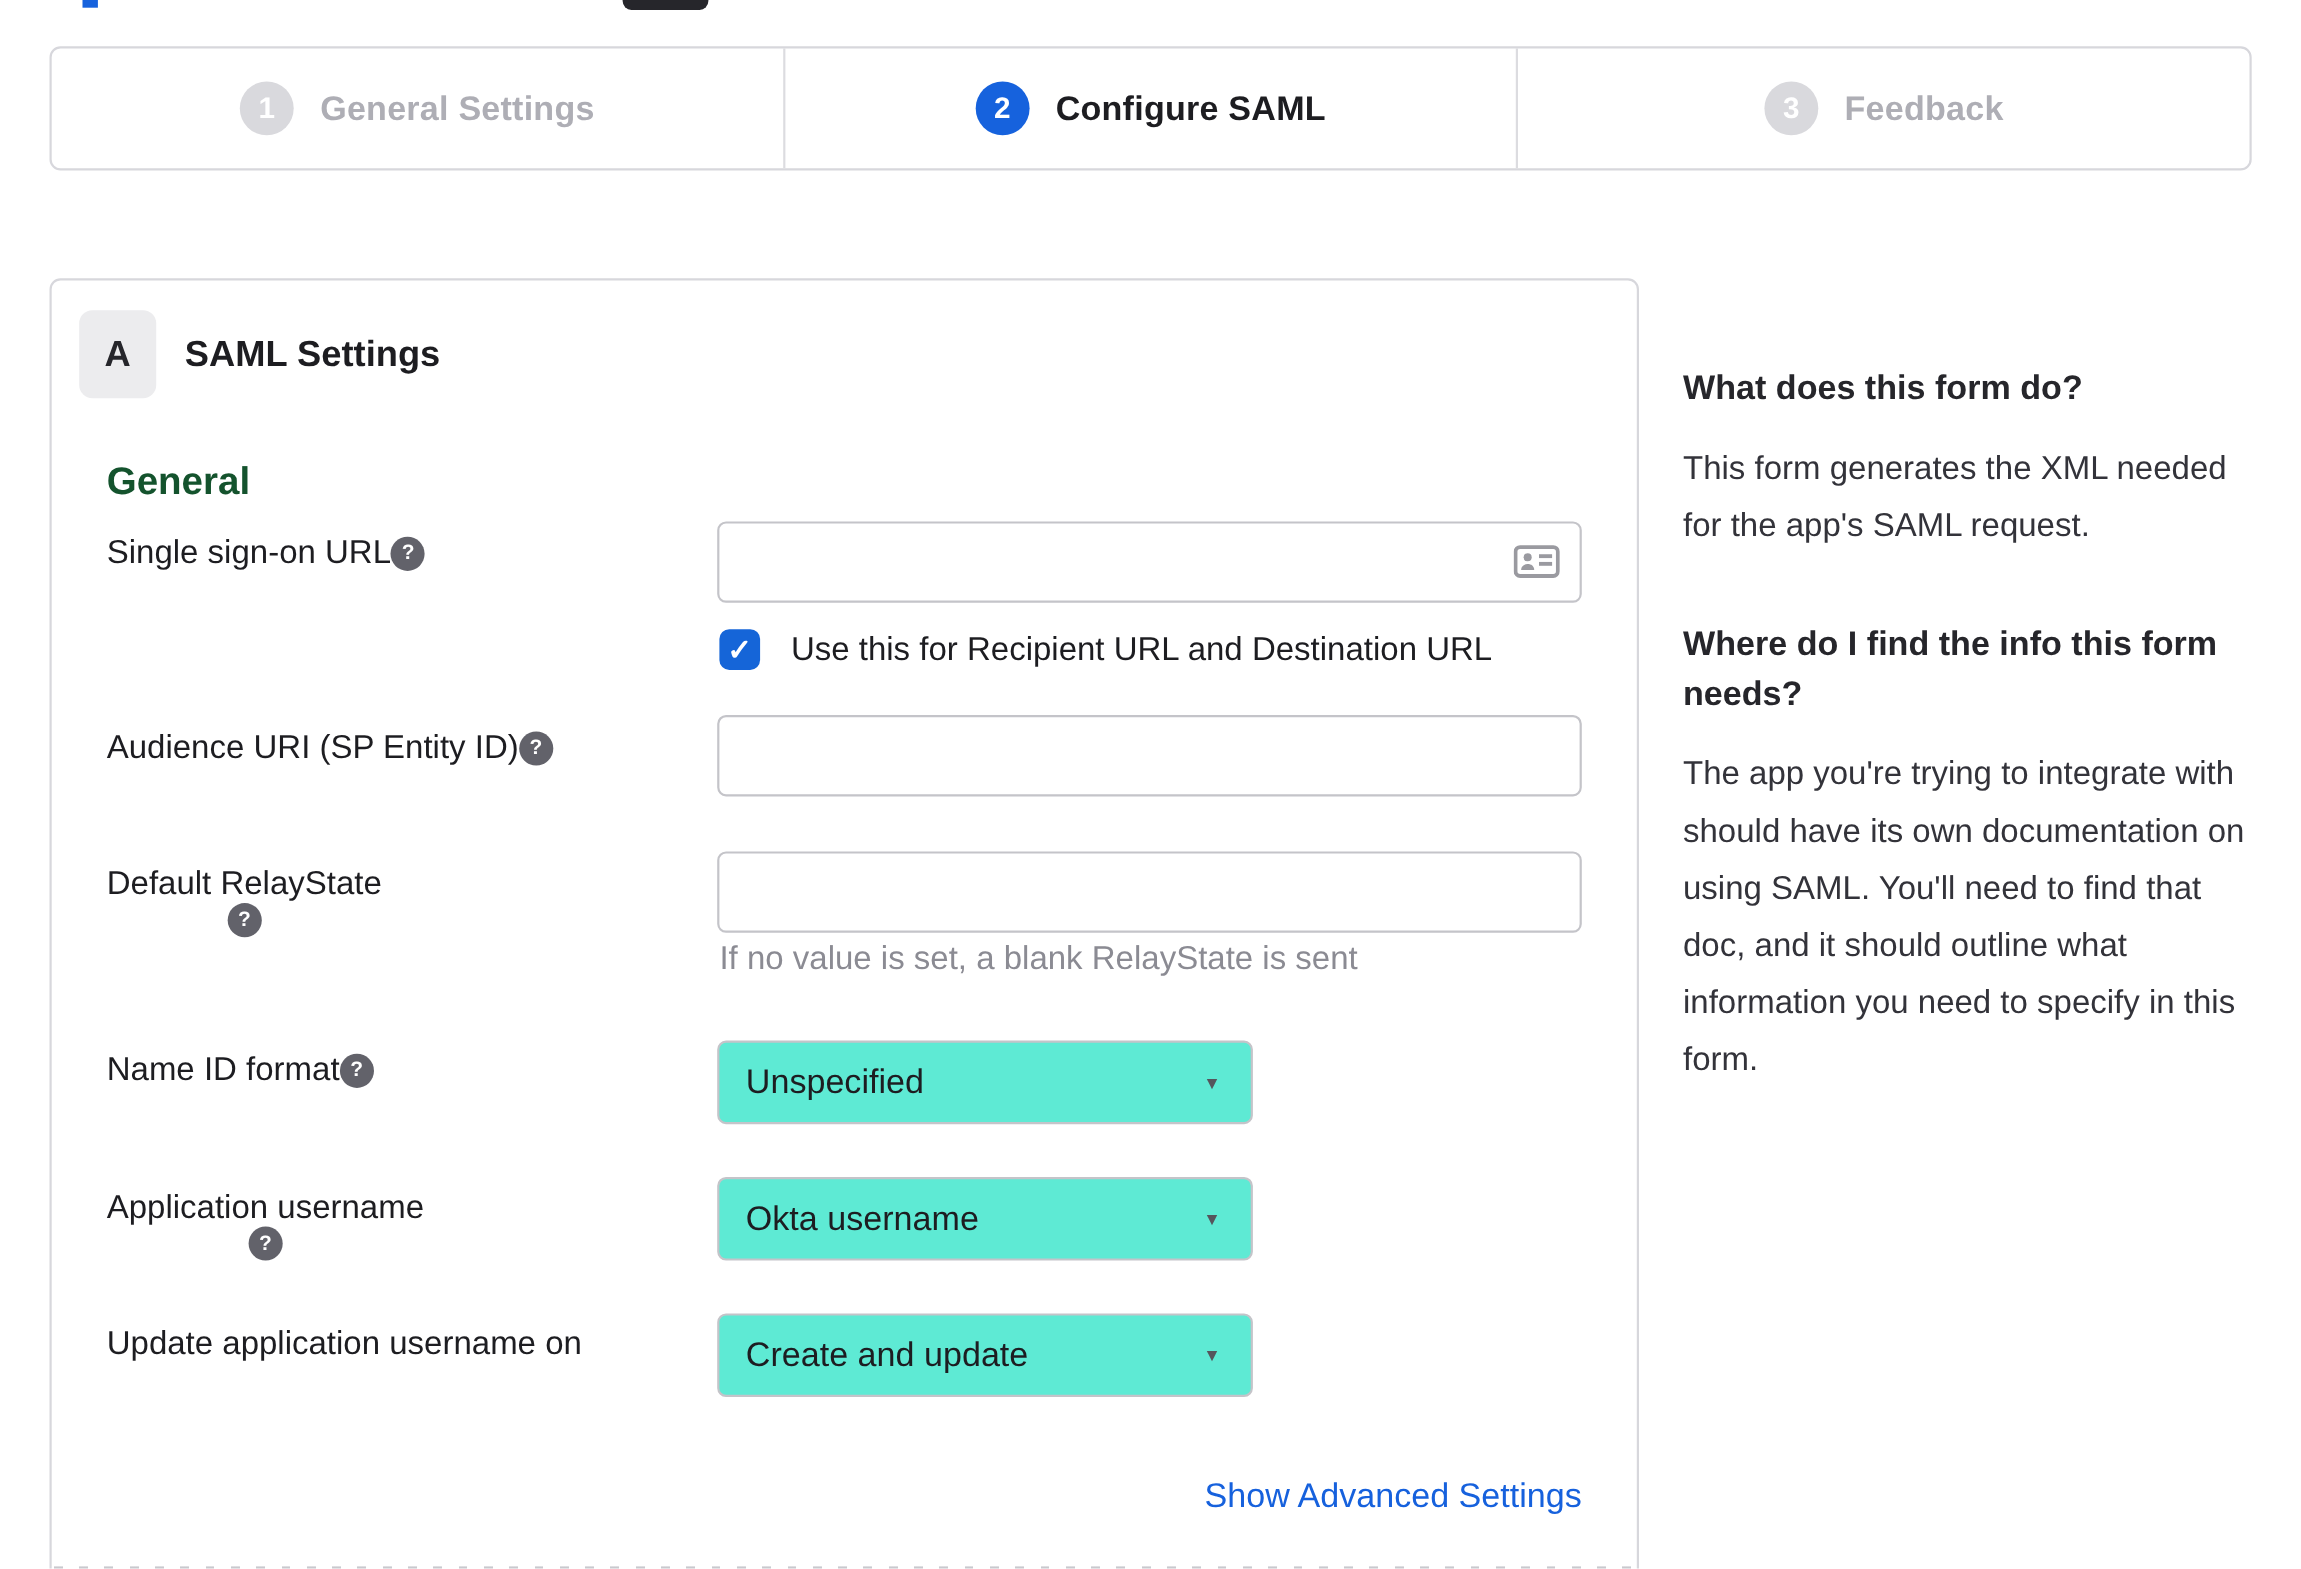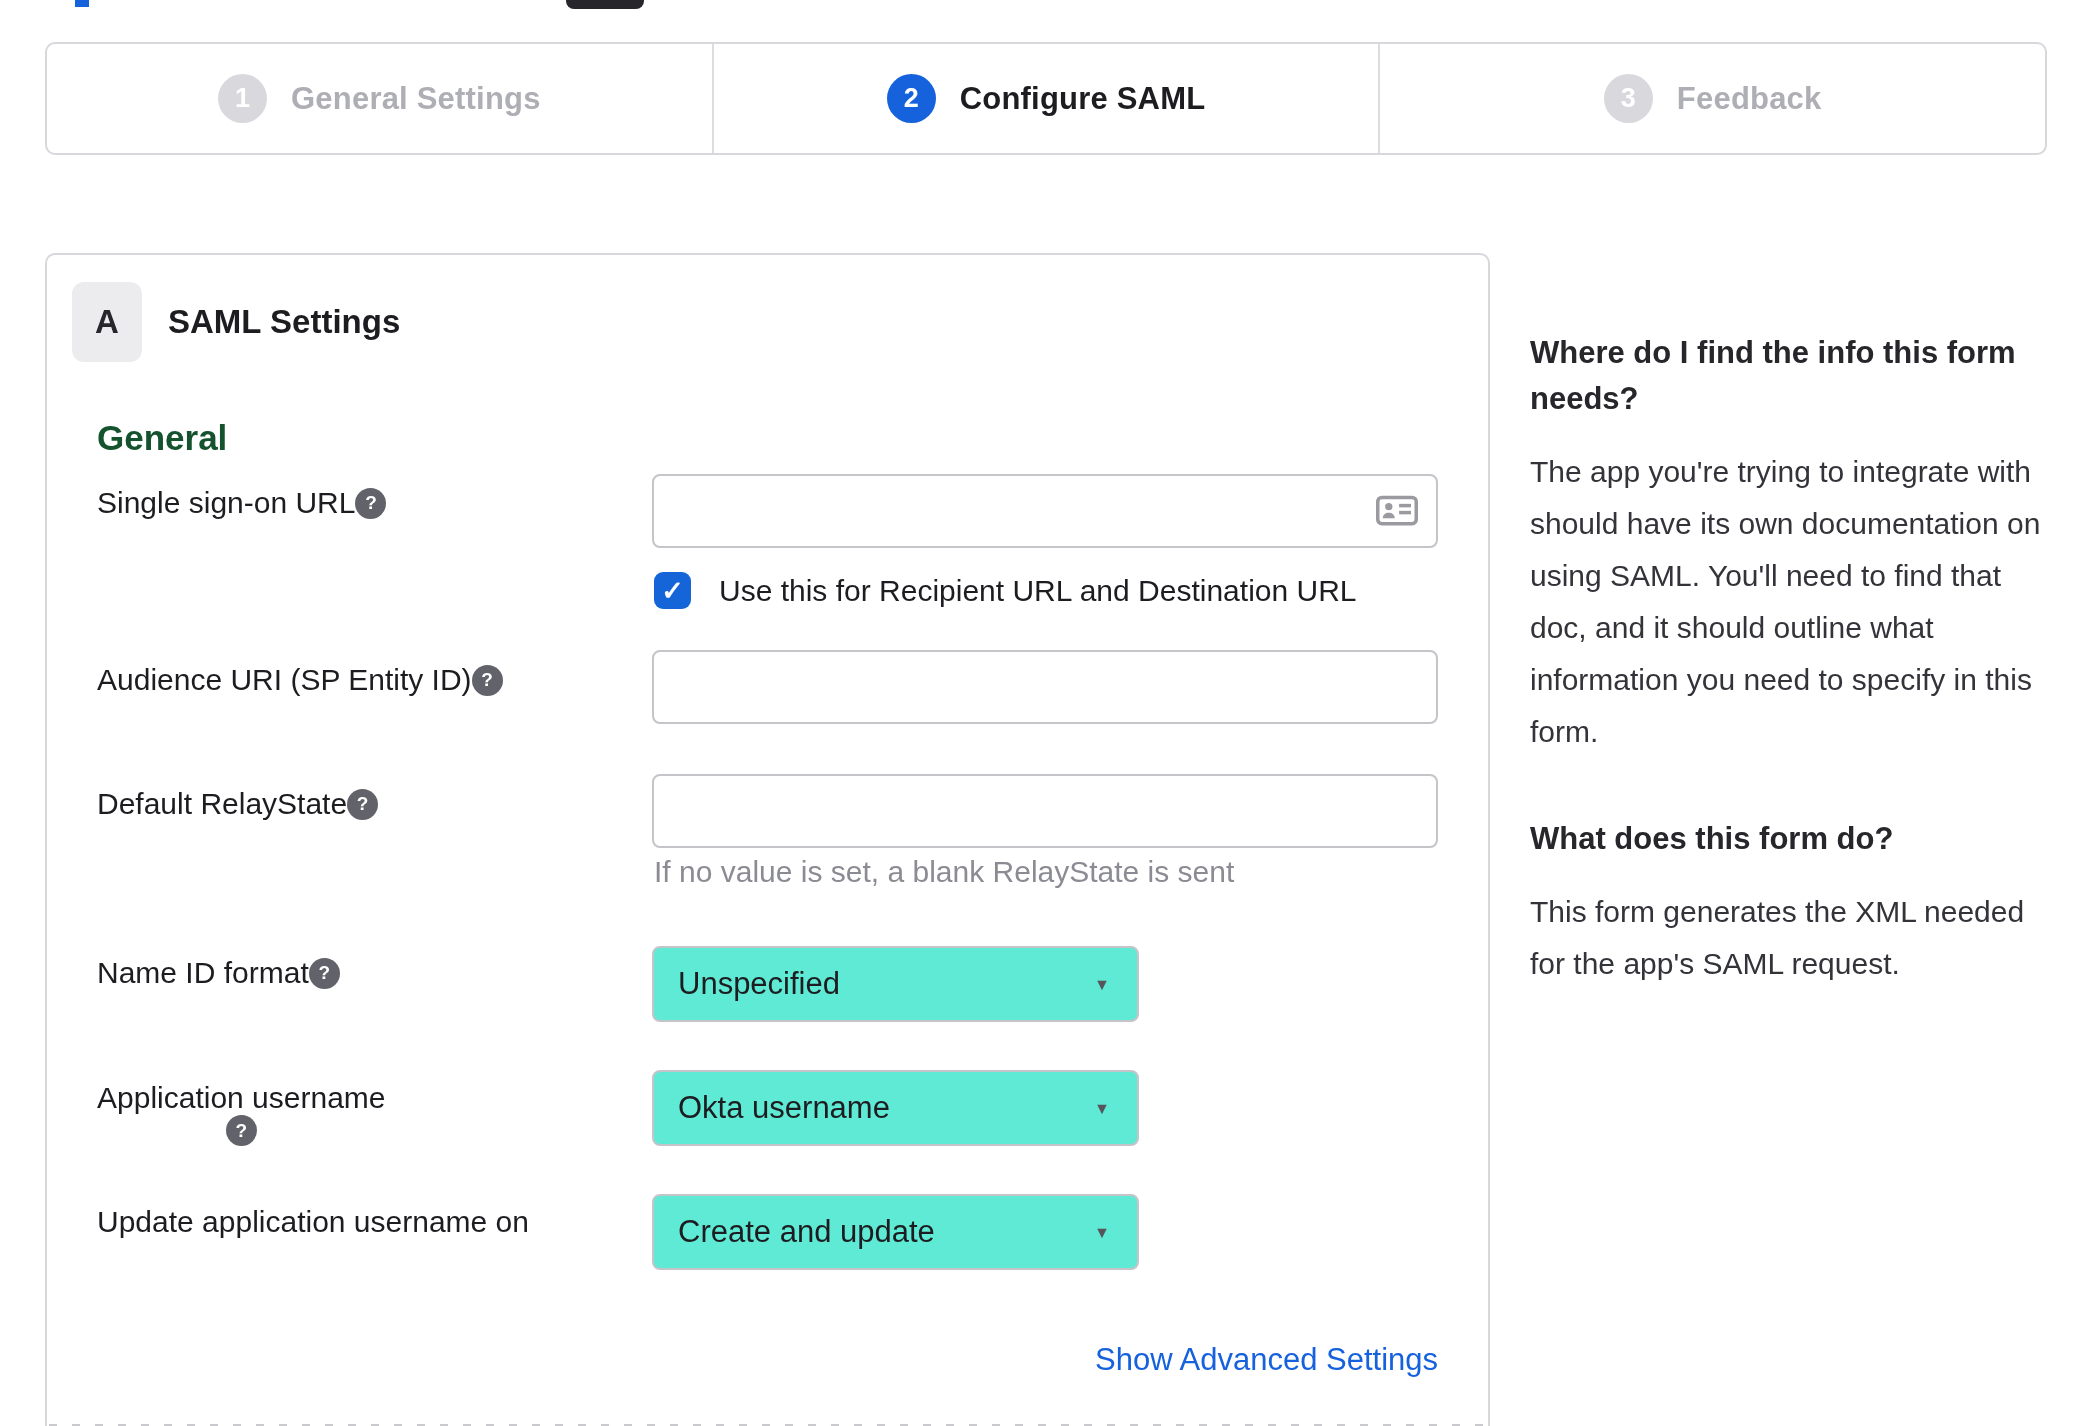--- a/index.html
+++ b/index.html
@@ -165,21 +165,21 @@
     <span class="checkbox">✓</span>
     <span class="checkbox-label">Use this for Recipient URL and Destination URL</span>
   </div>
 
   <div class="field-label" style="top:408px;">
     <span>Audience URI (SP Entity ID)</span>
     <span class="help-icon">?</span>
   </div>
   <input class="text-input" style="top: 395px; padding-right: 22px;" type="text" value="">
 
-  <div class="field-label" style="top:532px;">
+  <div class="field-label" style="top:532px;flex-direction:column;">
     <span>Default RelayState</span>
     <span class="help-icon">?</span>
   </div>
   <input class="text-input" style="top: 519px; padding-right: 22px;" type="text" value="">
   <div class="hint" style="top:600px;">If no value is set, a blank RelayState is sent</div>
 
   <div class="field-label" style="top:701px;">
     <span>Name ID format</span>
     <span class="help-icon">?</span>
   </div>
@@ -205,20 +205,20 @@
     <span class="arrow">▼</span>
   </div>
 
   <a class="advanced-link">Show Advanced Settings</a>
 
   <div class="dashed-divider"></div>
 </div>
 
 <div class="help-sidebar">
   <div class="help-block">
+    <h3>What does this form do?</h3>
+    <p>This form generates the XML needed for the app's SAML request.</p>
+  </div>
+  <div class="help-block">
     <h3>Where do I find the info this form needs?</h3>
     <p>The app you're trying to integrate with should have its own documentation on using SAML. You'll need to find that doc, and it should outline what information you need to specify in this form.</p>
   </div>
-  <div class="help-block">
-    <h3>What does this form do?</h3>
-    <p>This form generates the XML needed for the app's SAML request.</p>
-  </div>
 </div>
 
 </body></html>

